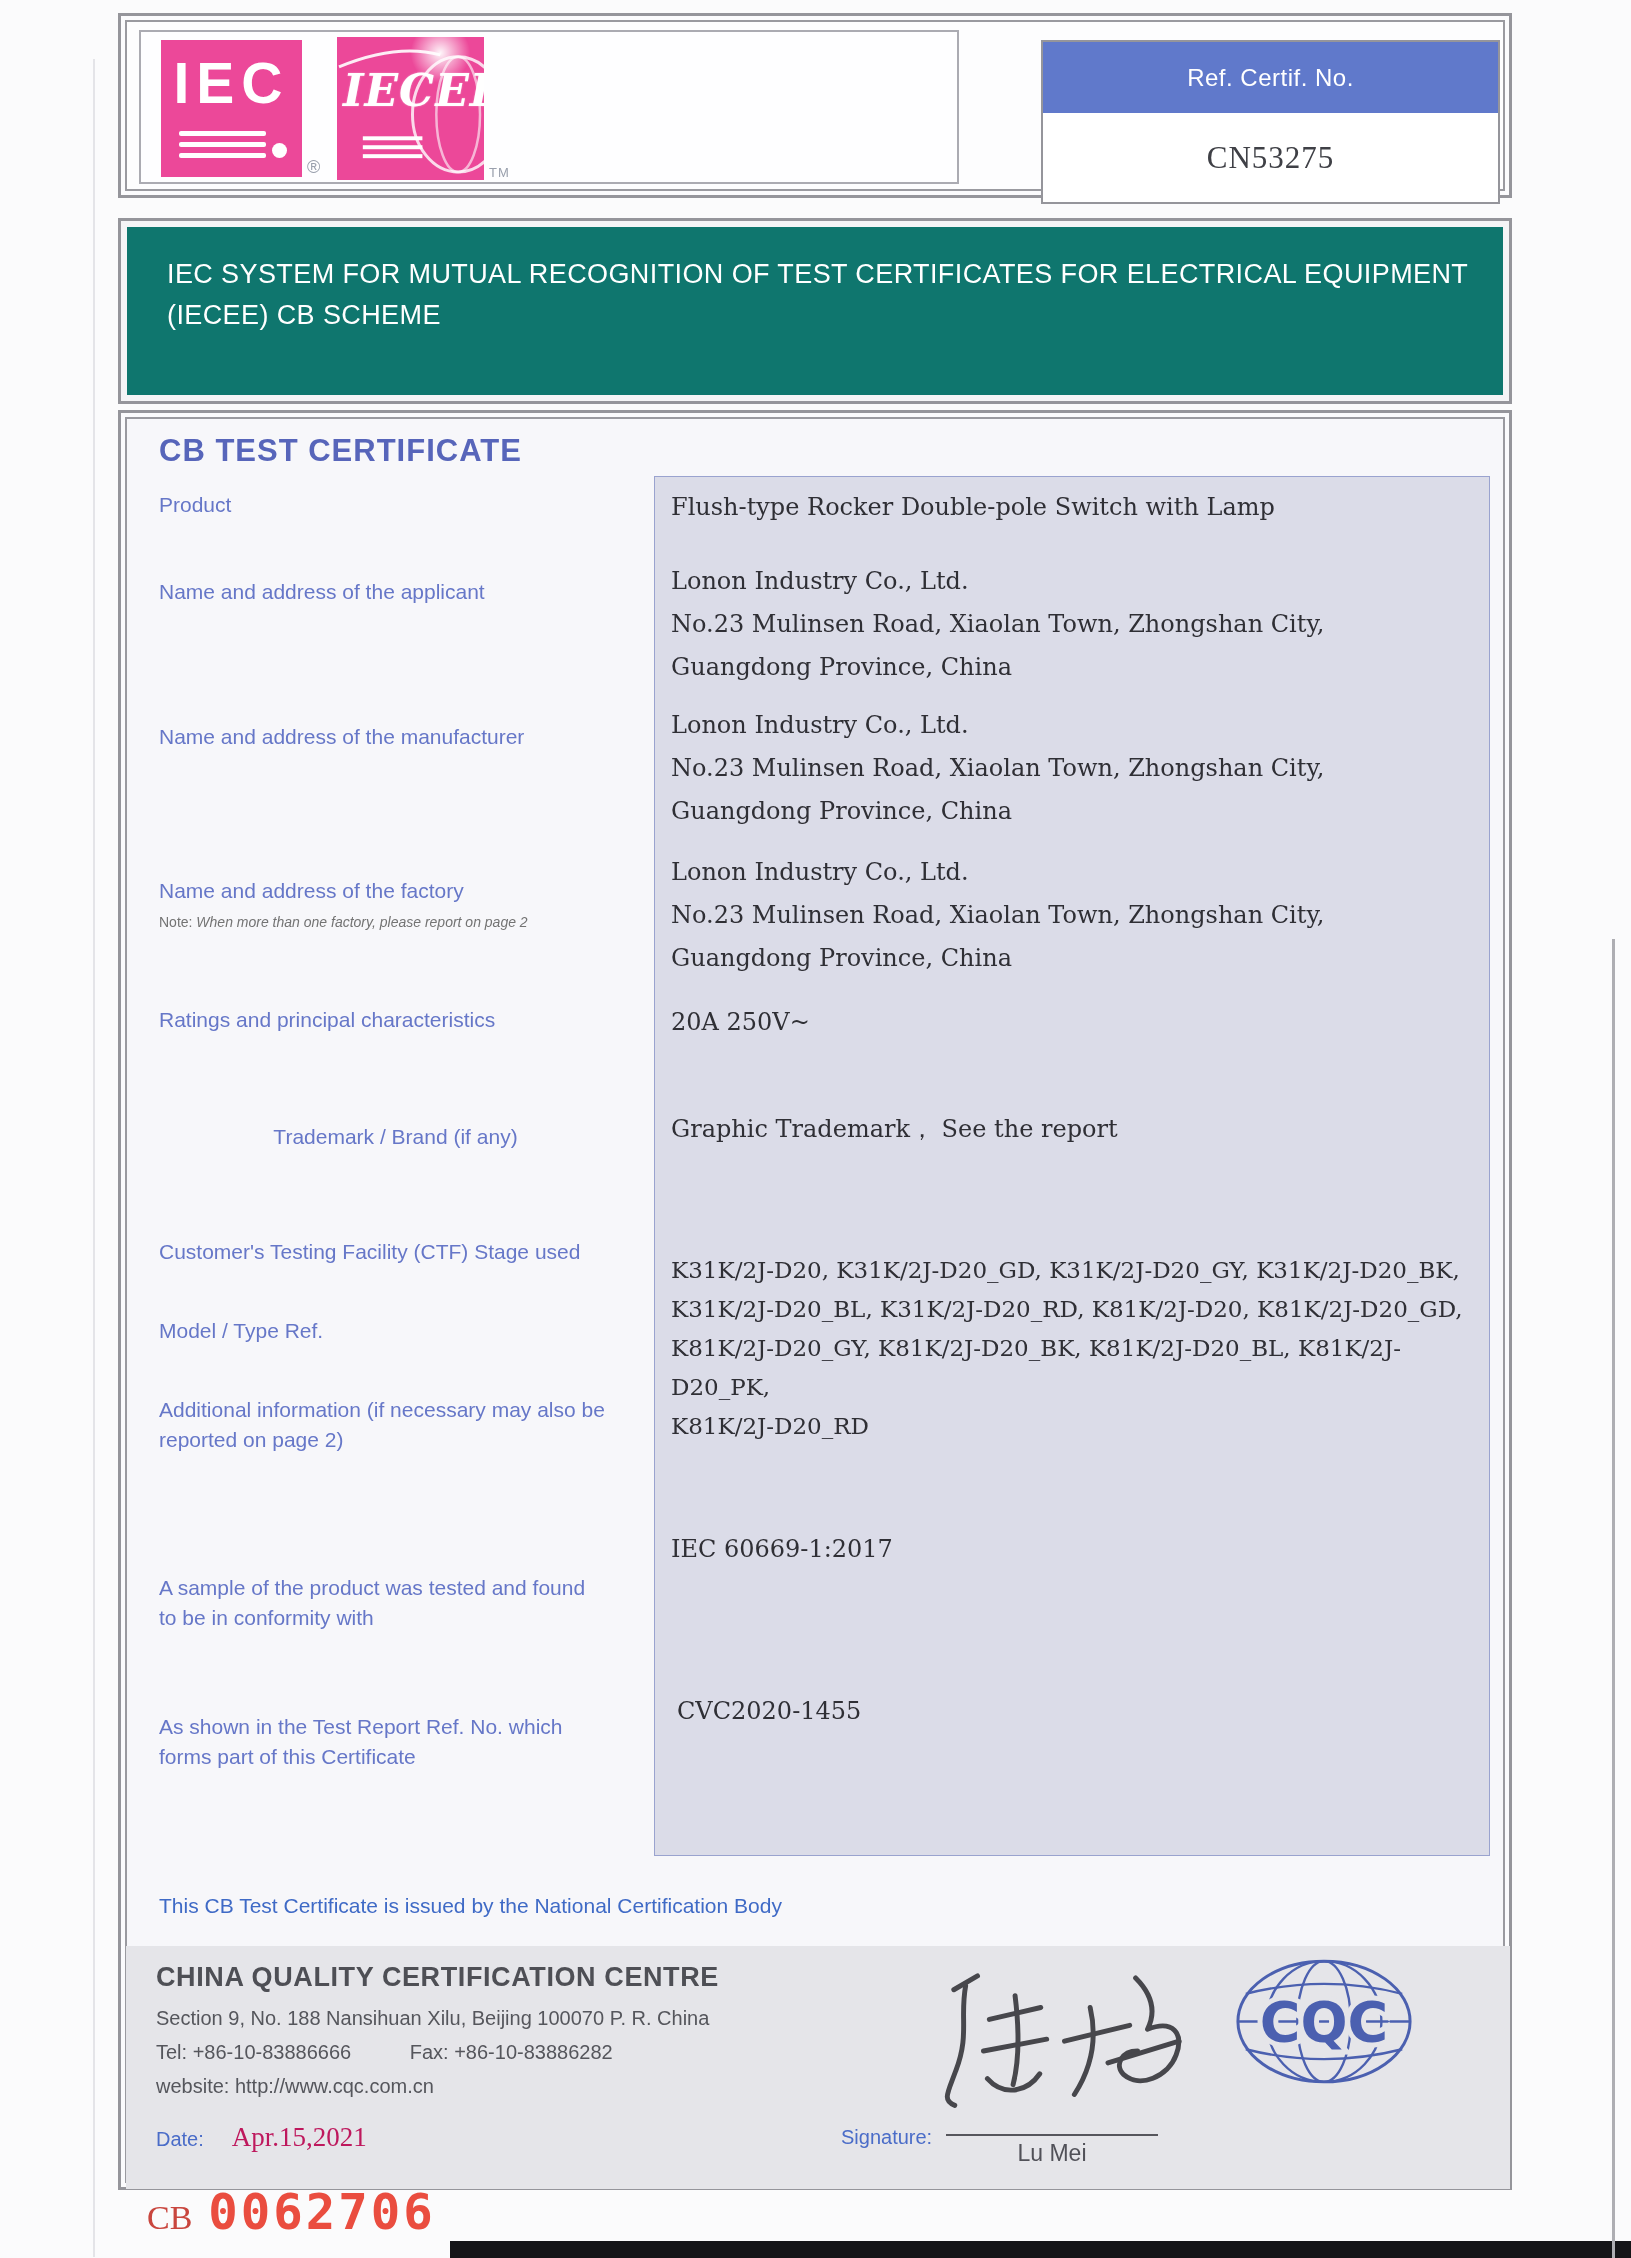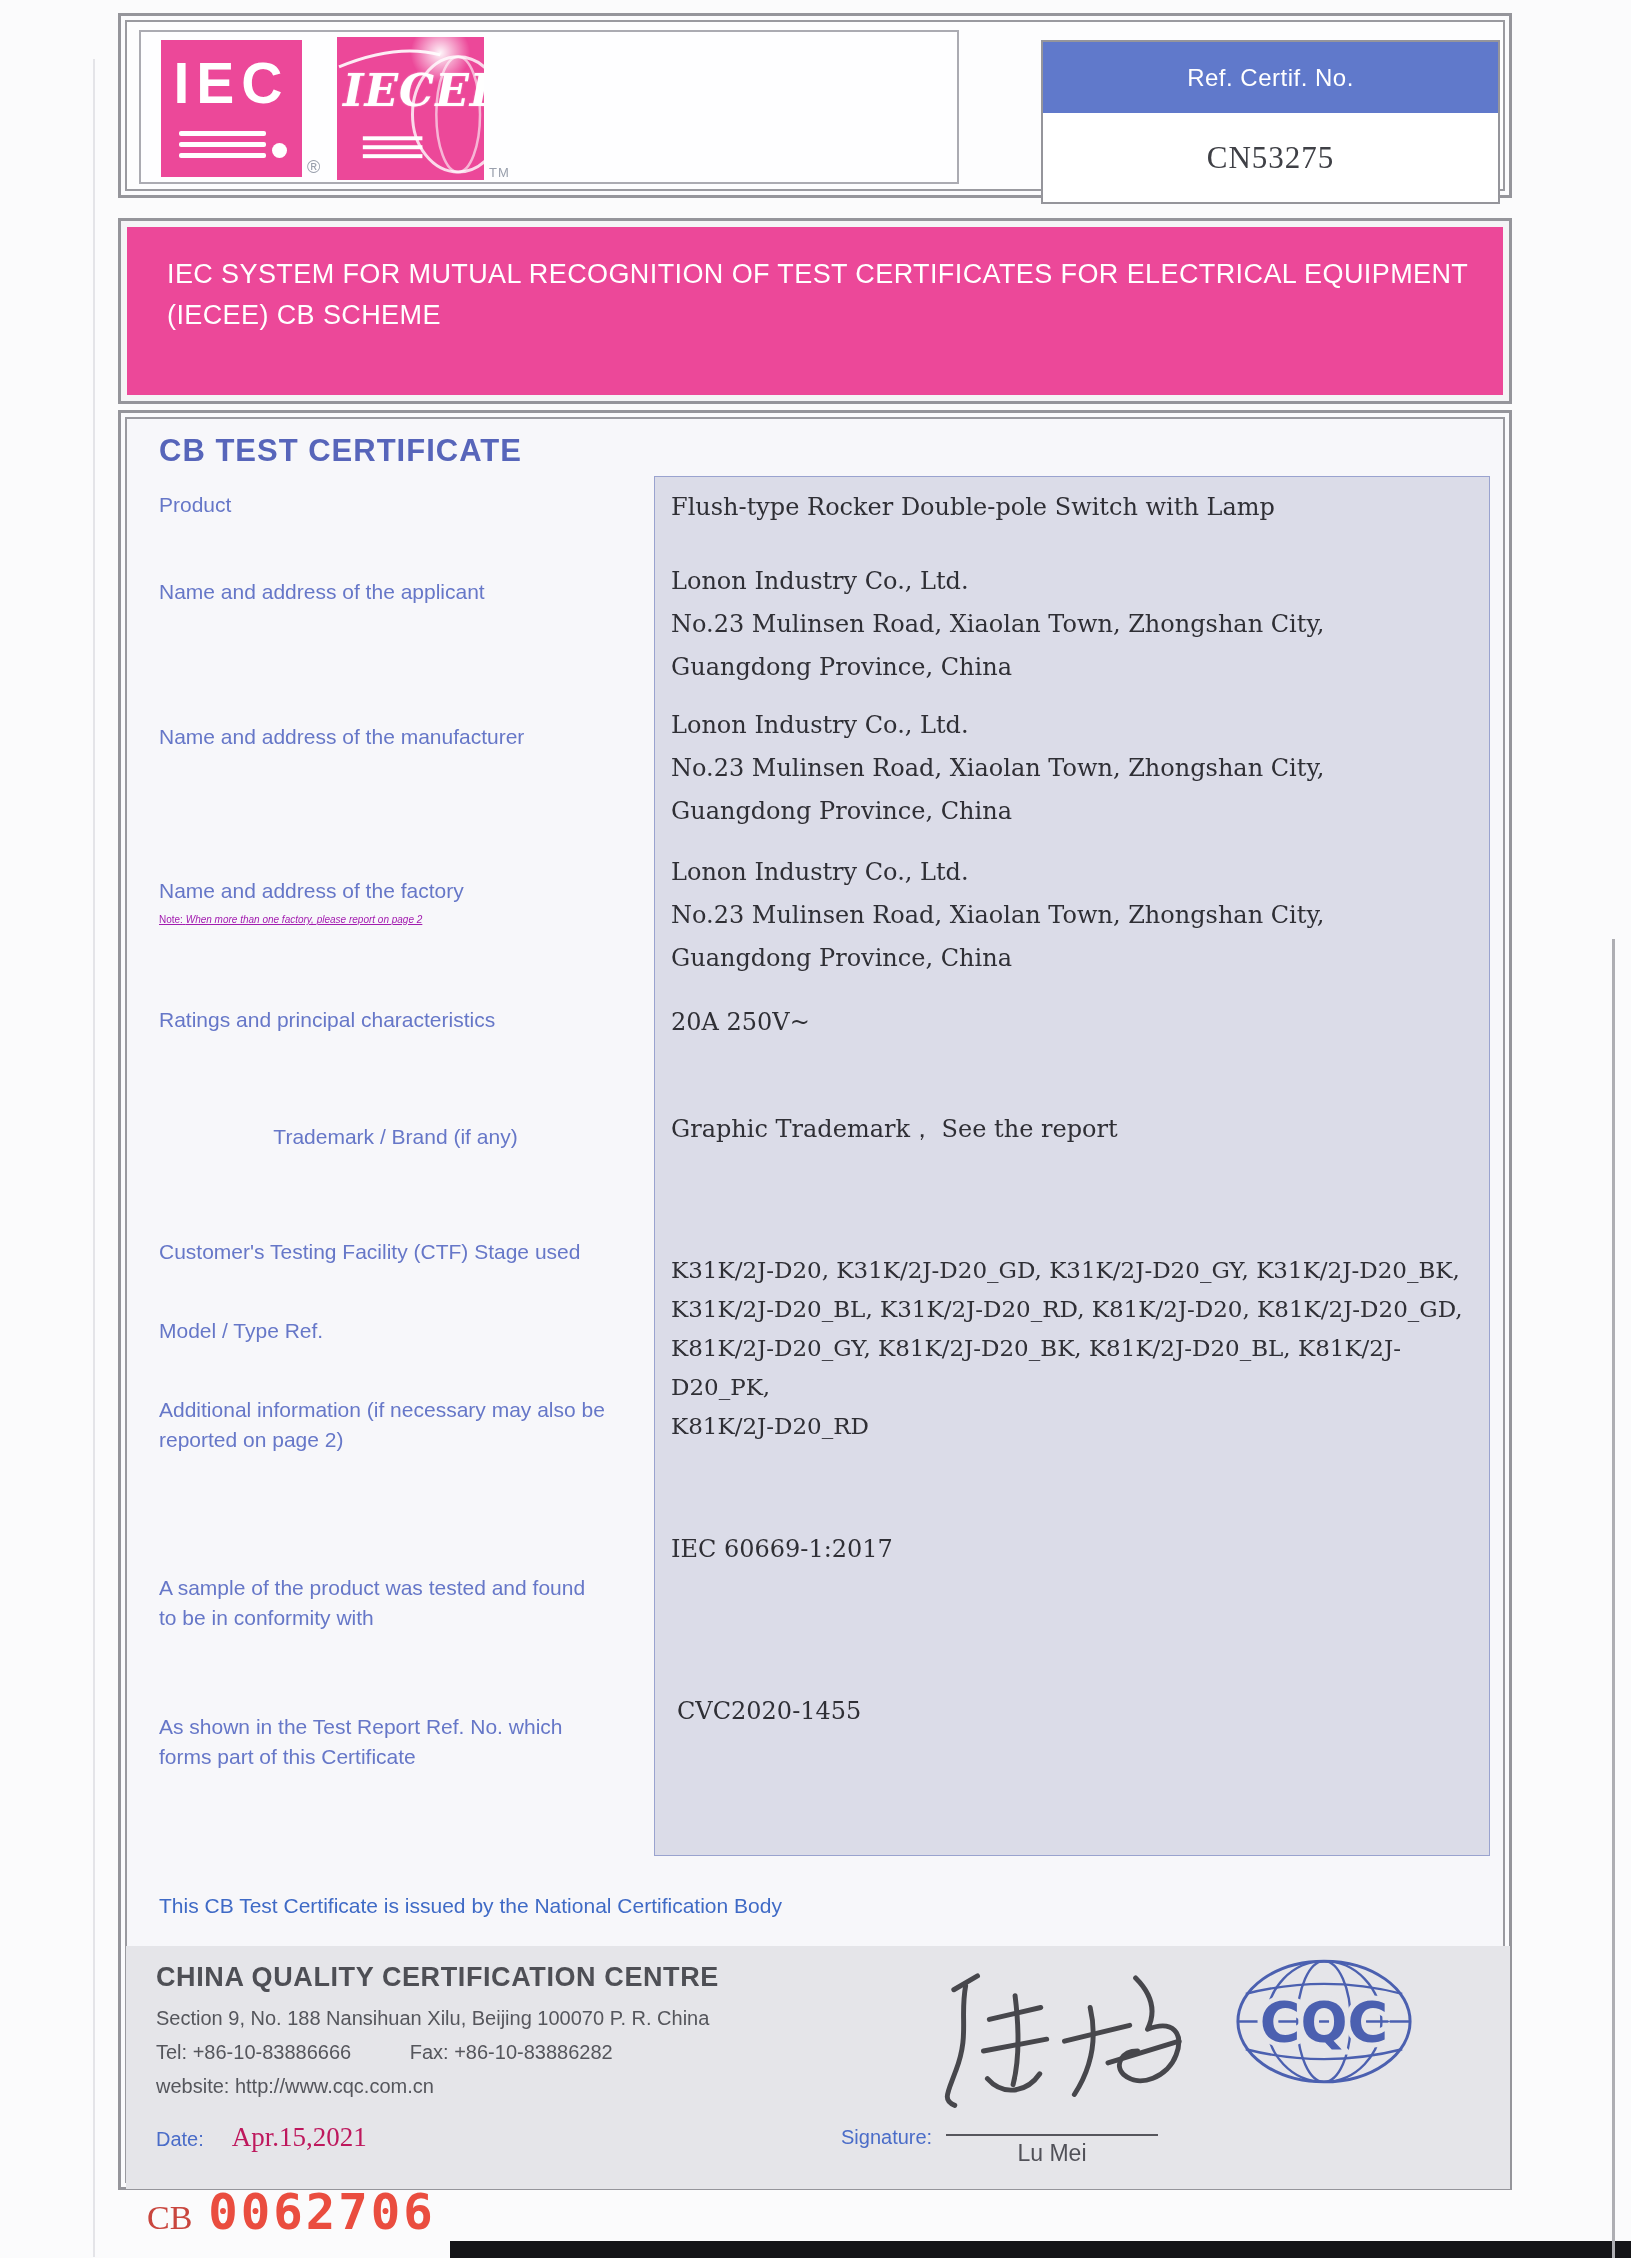--- a/index.html
+++ b/index.html
@@ -15,21 +15,21 @@
     position:absolute;
     border:3px solid #95959b;
     box-shadow: inset 0 0 0 4px #fbfbfd, inset 0 0 0 6px #9a9aa0;
     background:#fdfdfe;
     box-sizing:border-box;
   }
   .banner-frame{
     position:absolute;
     border:3px solid #95959b;
     box-shadow: inset 0 0 0 6px #f4f4f6;
-    background:#ec4899;
+    background:#0f766e;
     box-sizing:border-box;
   }
   
   .logo-area{
     position:absolute;border:2px solid #ababb2;background:#fefeff;box-sizing:border-box;
   }
   .blue-square{
     position:absolute;background:#ec4899;box-sizing:border-box;overflow:hidden;
   }
   .iec-word{
@@ -65,21 +65,21 @@
   .cb-title{
     position:absolute;font-size:31px;font-weight:bold;color:#5765ba;letter-spacing:1px;
   }
   .value-panel{
     position:absolute;background:#dbdce8;border:1px solid #9aa3cf;box-sizing:border-box;
   }
   .lbl{
     position:absolute;color:#6677c8;font-size:21px;line-height:30px;width:473px;
   }
   .note{
-    position:absolute;color:#a21caf;font-size:10px;width:515px;text-decoration:underline;
+    position:absolute;color:#737373;font-size:14px;width:515px;
   }
   .note .it{font-style:italic;}
   .val{
     position:absolute;font-family:"DejaVu Serif", serif;font-size:24px;color:#2f2f35;
     line-height:43px;white-space:pre-line;width:798px;
   }
   .val.models{font-size:23px;line-height:39px;}
   .issued{
     position:absolute;color:#3f6ac6;font-size:21px;
   }

